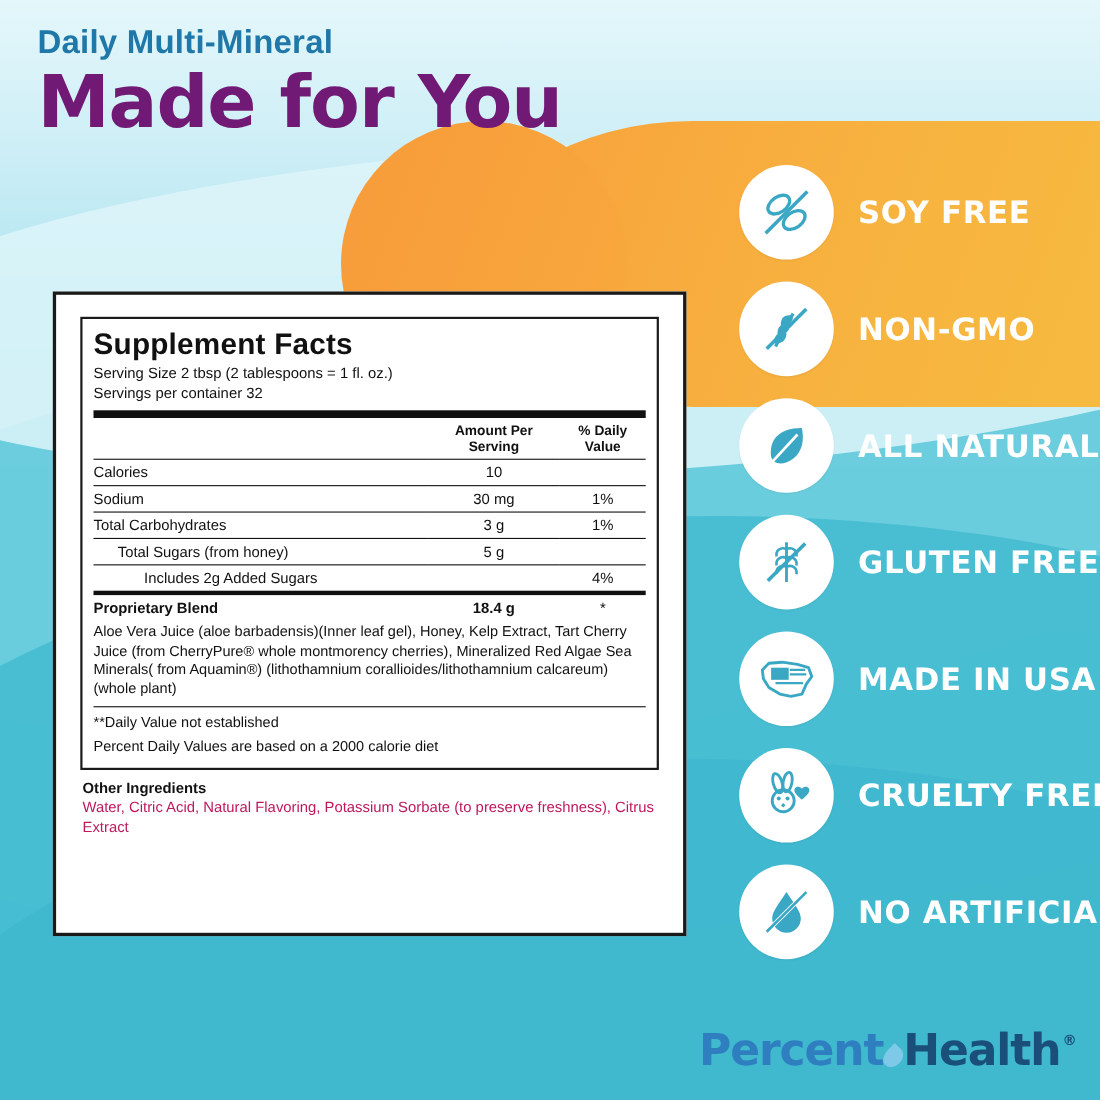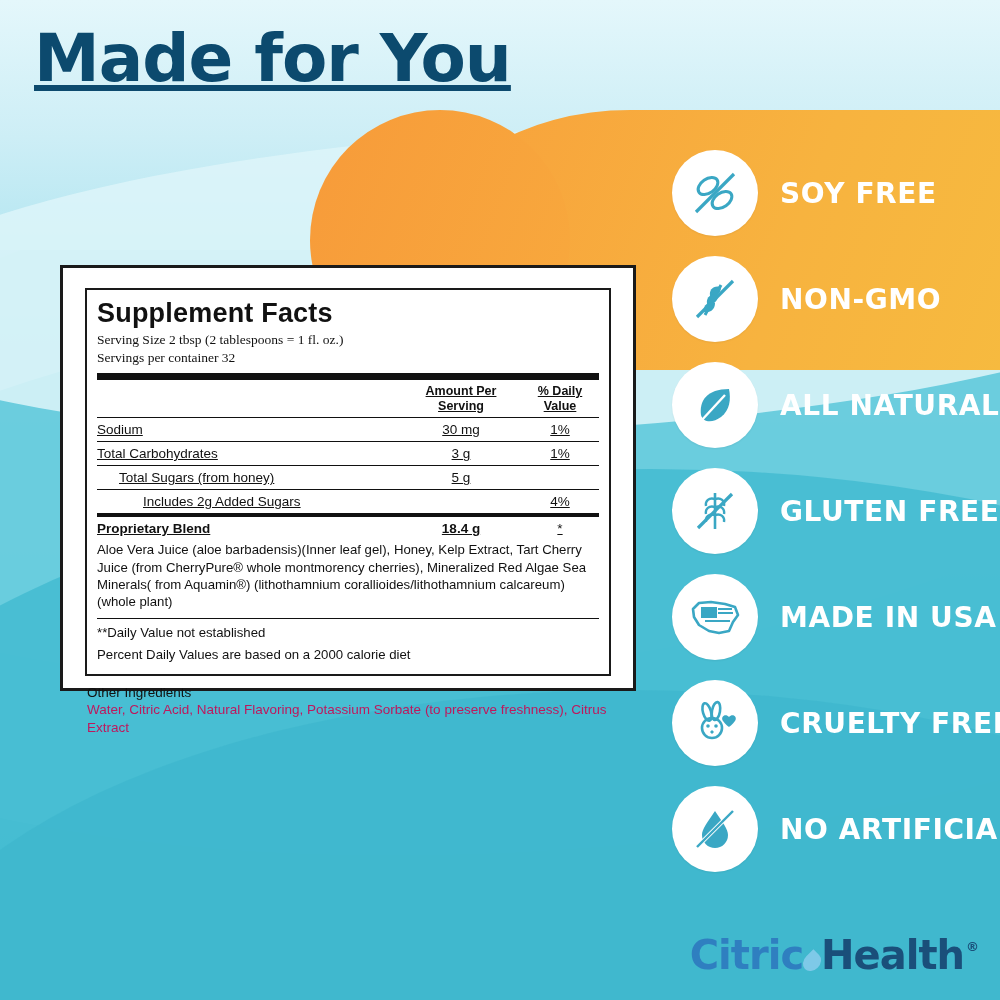--- a/index.html
+++ b/index.html
@@ -113,32 +113,31 @@
     font-weight: bold;
     color: #1f78a8;
     letter-spacing: .2px;
     font-family: "Liberation Sans", sans-serif;
   }
   .headline-main {
     margin-top: 2px;
     font-size: 66px;
     line-height: 1.05;
     font-weight: bold;
-    color: #0c4a6e;
+    color: #701a75;
     letter-spacing: -1px;
     font-family: "DejaVu Sans", sans-serif;
-    text-decoration: underline;
   }
   
   .sf-panel {
     position: absolute;
-    left: 60px;
+    left: 48px;
     top: 265px;
     width: 576px;
-    height: 426px;
+    height: 586px;
     background: #ffffff;
     border: 3px solid #1a1a1a;
     box-sizing: border-box;
     z-index: 6;
     padding: 20px 22px 0 22px;
   }
   .sf-box {
     border: 2px solid #1a1a1a;
     box-sizing: border-box;
     padding: 8px 10px 6px 10px;
@@ -148,35 +147,33 @@
     font-weight: bold;
     color: #111;
     letter-spacing: .2px;
     margin: 0 0 2px 0;
     font-family: "Liberation Sans", sans-serif;
   }
   .sf-serving {
     font-size: 13.5px;
     color: #111;
     line-height: 1.35;
-    font-family: Liberation Serif, serif;
   }
   .rule-thick { border-top: 7px solid #111; margin: 6px 0 0 0; }
   .rule-med { border-top: 4px solid #111; }
   .rule-thin { border-top: 1px solid #111; }
   table.sf-table {
     width: 100%;
     border-collapse: collapse;
     font-size: 13.5px;
     color: #111;
   }
   table.sf-table td {
     padding: 4px 0;
     vertical-align: bottom;
-    text-decoration: underline;
   }
   td.col-name { text-align: left; }
   td.col-amt { text-align: center; width: 120px; }
   td.col-dv { text-align: center; width: 78px; }
   .hdr td { font-weight: bold; font-size: 12.5px; line-height: 1.15; padding-bottom: 3px; }
   .border-b td { border-bottom: 1px solid #111; }
   .indent1 { padding-left: 22px !important; }
   .indent2 { padding-left: 46px !important; }
   .blend-name { font-weight: bold; font-size: 13.5px; }
   .blend-amt { font-weight: bold; }
@@ -187,21 +184,21 @@
     padding: 1px 0 7px 0;
   }
   .footnote {
     font-size: 13.2px;
     line-height: 1.35;
     color: #111;
     padding: 5px 0 4px 0;
   }
   .other-title {
     font-size: 13.5px;
-    font-weight: normal;
+    font-weight: bold;
     color: #111;
     margin: 9px 0 1px 2px;
   }
   .other-text {
     font-size: 13.5px;
     line-height: 1.35;
     color: #be185d;
     margin-left: 2px;
   }
   
@@ -271,20 +268,21 @@
   <div class="bg-base"></div>
   <div class="wave wave-a"></div>
   <div class="wave wave-b"></div>
   <div class="wave wave-c"></div>
   <div class="wave wave-d"></div>
   <div class="wave-top"></div>
   <div class="wave-top-curve"></div>
   <div class="orange-blob"></div>
 
   <div class="headline">
+    <div class="headline-sub">Daily Multi-Mineral</div>
     <div class="headline-main">Made for You</div>
   </div>
 
   <div class="sf-panel">
     <div class="sf-box">
       <div class="sf-title">Supplement Facts</div>
       <div class="sf-serving">Serving Size 2 tbsp (2 tablespoons = 1 fl. oz.)</div>
       <div class="sf-serving">Servings per container 32</div>
       <div class="rule-thick"></div>
 
@@ -296,20 +294,25 @@
             <span>Amount Per</span><br>
             <span>Serving</span>
           </td>
           <td class="col-dv">
             <span>% Daily</span><br>
             <span>Value</span>
           </td>
         </tr>
 
         <tr class="border-b">
+          <td class="col-name">Calories</td>
+          <td class="col-amt">10</td>
+          <td class="col-dv"></td>
+        </tr>
+        <tr class="border-b">
           <td class="col-name">Sodium</td>
           <td class="col-amt">30 mg</td>
           <td class="col-dv">1%</td>
         </tr>
         <tr class="border-b">
           <td class="col-name">Total Carbohydrates</td>
           <td class="col-amt">3 g</td>
           <td class="col-dv">1%</td>
         </tr>
         <tr class="border-b">
@@ -435,19 +438,19 @@
           <line x1="10" y1="46" x2="46" y2="10" stroke="#ffffff" stroke-width="4"></line>
           <line x1="10" y1="46" x2="46" y2="10" stroke="#3aa7c4" stroke-width="2.4"></line>
         </svg>
       </div>
       <div class="badge-label">NO ARTIFICIAL DYES</div>
     </div>
 
   </div>
 
   <div class="logo">
-    <span class="logo-liquid">Citric</span>
+    <span class="logo-liquid">Percent</span>
     <span class="logo-drop"></span>
     <span class="logo-health">Health</span>
     <span class="logo-reg">®</span>
   </div>
 
 </div>
 
 </body></html>

